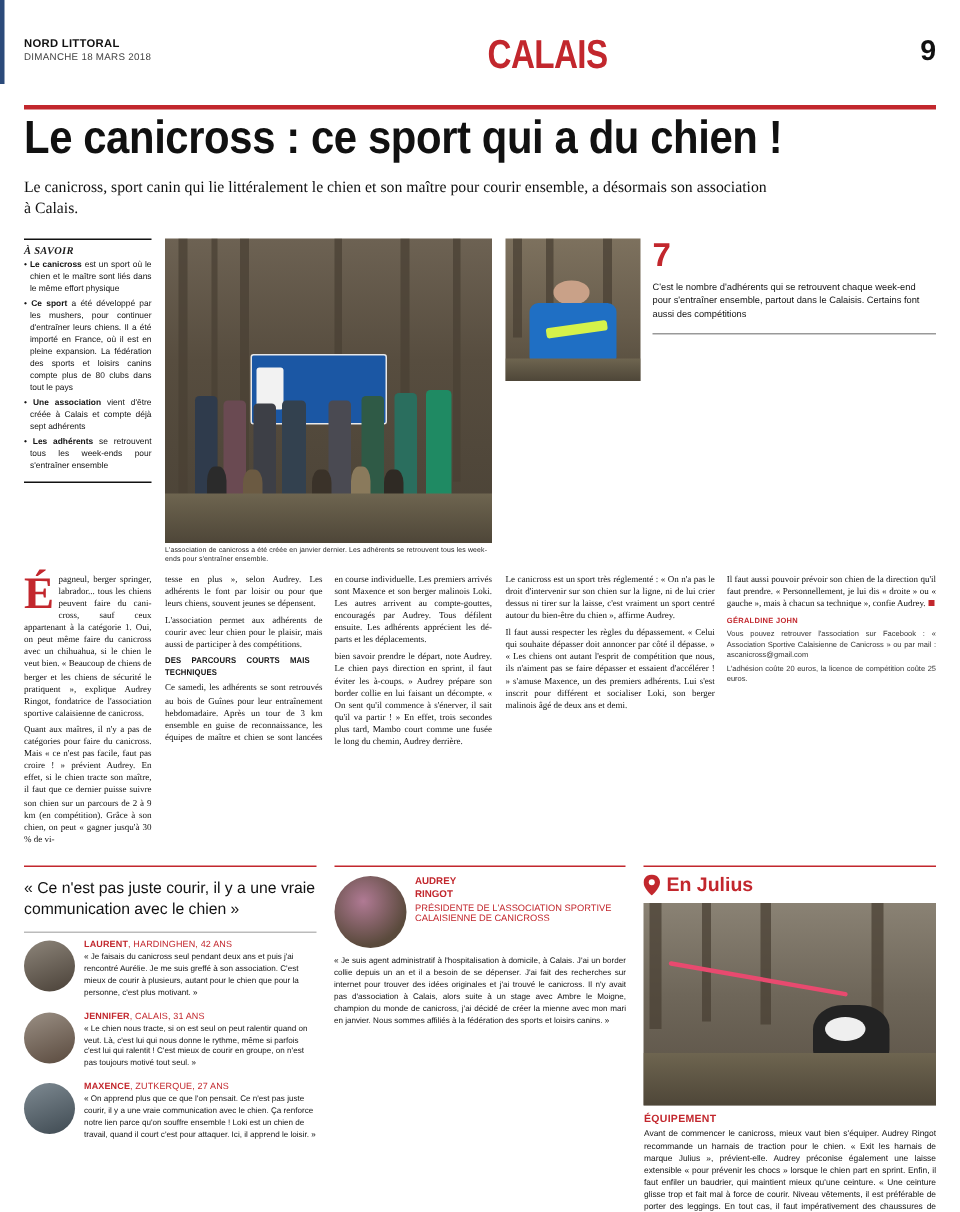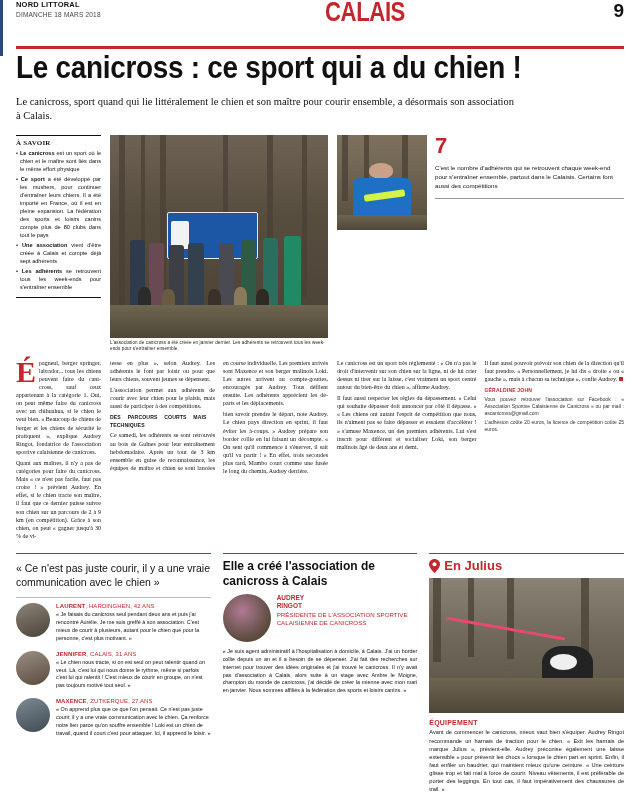--- a/index.html
+++ b/index.html
@@ -7,21 +7,21 @@
     width:640px; height:808px;
     background:#ffffff;
     font-family:"Liberation Serif", serif;
     color:#1a1a1a;
     position:relative;
     overflow:hidden;
   }
   .page { position:relative; width:640px; height:808px; box-sizing:border-box; padding:0 16px; }
 
   
-  .masthead { display:flex; align-items:flex-start; height:40px; }
+  .masthead { display:flex; align-items:flex-start; padding-top:24px; height:40px; }
   .mh-left { width:150px; }
   .mh-paper {
     font-family:"Liberation Sans", sans-serif;
     font-weight:bold; font-size:7.5px; letter-spacing:.2px;
     text-transform:uppercase; color:#111;
   }
   .mh-date {
     font-family:"Liberation Sans", sans-serif;
     font-size:6.5px; letter-spacing:.2px; text-transform:uppercase;
     color:#444; margin-top:2px;
@@ -66,21 +66,21 @@
     column-gap:9px;
     margin-top:12px;
   }
 
   
   .asavoir {
     border-top:1.2px solid #111; border-bottom:1.2px solid #111;
     padding:3px 0 4px 0;
   }
   .asavoir-title {
-    font-family:"Liberation Serif", serif; 
+    font-family:"Liberation Serif", serif; font-style:italic;
     font-weight:bold; font-size:7px; letter-spacing:.2px;
     margin-bottom:2px;
   }
   .asavoir ul { list-style:none; margin:0; padding:0; }
   .asavoir li {
     font-family:"Liberation Sans", sans-serif;
     font-size:5.6px; line-height:1.45; color:#111;
     text-indent:-4px; padding-left:4px; margin-bottom:1.5px;
     text-align:justify;
   }
@@ -265,21 +265,21 @@
     <div class="mh-left">
       <div class="mh-paper">NORD LITTORAL</div>
       <div class="mh-date">DIMANCHE 18 MARS 2018</div>
     </div>
     <div class="mh-section">CALAIS</div>
     <div class="mh-page">9</div>
   </div>
   <div class="rule-thick"></div>
 
   <div class="headline">Le canicross : ce sport qui a du chien !</div>
-  <div class="standfirst">Le canicross, sport quand qui lie littéralement le chien et son maître pour courir ensemble, a désormais son association à Calais.</div>
+  <div class="standfirst">Le canicross, sport canin qui lie littéralement le chien et son maître pour courir ensemble, a désormais son association à Calais.</div>
 
   <div class="main-grid">
 
     <div>
       <div class="asavoir">
         <div class="asavoir-title">À SAVOIR</div>
         <ul>
           <li><b>Le canicross</b><span> est un sport où le chien et le maître sont liés dans le même effort physique</span></li>
           <li><b>Ce sport</b><span> a été développé par les mushers, pour continuer d'entraîner leurs chiens. Il a été importé en France, où il est en pleine expansion. La fédération des sports et loisirs canins compte plus de 80 clubs dans tout le pays</span></li>
           <li><b>Une association</b><span> vient d'être créée à Calais et compte déjà sept adhérents</span></li>
@@ -388,21 +388,20 @@
         <div class="avatar" style="background:linear-gradient(160deg,#7e8a92,#3f4a52)"></div>
         <div class="testi-body">
           <div class="testi-name"><span>MAXENCE</span><span class="light">, ZUTKERQUE, 27 ANS</span></div>
           <div class="testi-text">« On apprend plus que ce que l'on pensait. Ce n'est pas juste courir, il y a une vraie communication avec le chien. Ça renforce notre lien parce qu'on souffre ensemble ! Loki est un chien de travail, quand il court c'est pour attaquer. Ici, il apprend le loisir. »</div>
         </div>
       </div>
     </div>
 
     <div>
       <div class="sec-rule"></div>
-      <div class="focus-head">Elle a créé l'association de canicross à Calais</div>
       <div class="focus-person">
         <div class="focus-avatar" style="background:radial-gradient(circle at 40% 35%,#b07a94,#5a4a3c 70%)"></div>
         <div>
           <div class="focus-name" style="white-space:pre-line">AUDREY
 RINGOT</div>
           <div class="focus-role">PRÉSIDENTE DE L'ASSOCIATION SPORTIVE CALAISIENNE DE CANICROSS</div>
         </div>
       </div>
       <div class="focus-text">« Je suis agent administratif à l'hospitalisation à domicile, à Calais. J'ai un border collie depuis un an et il a besoin de se dépenser. J'ai fait des recherches sur internet pour trouver des idées originales et j'ai trouvé le canicross. Il n'y avait pas d'association à Calais, alors suite à un stage avec Ambre le Moigne, champion du monde de canicross, j'ai décidé de créer la mienne avec mon mari en janvier. Nous sommes affiliés à la fédération des sports et loisirs canins. »</div>
     </div>

